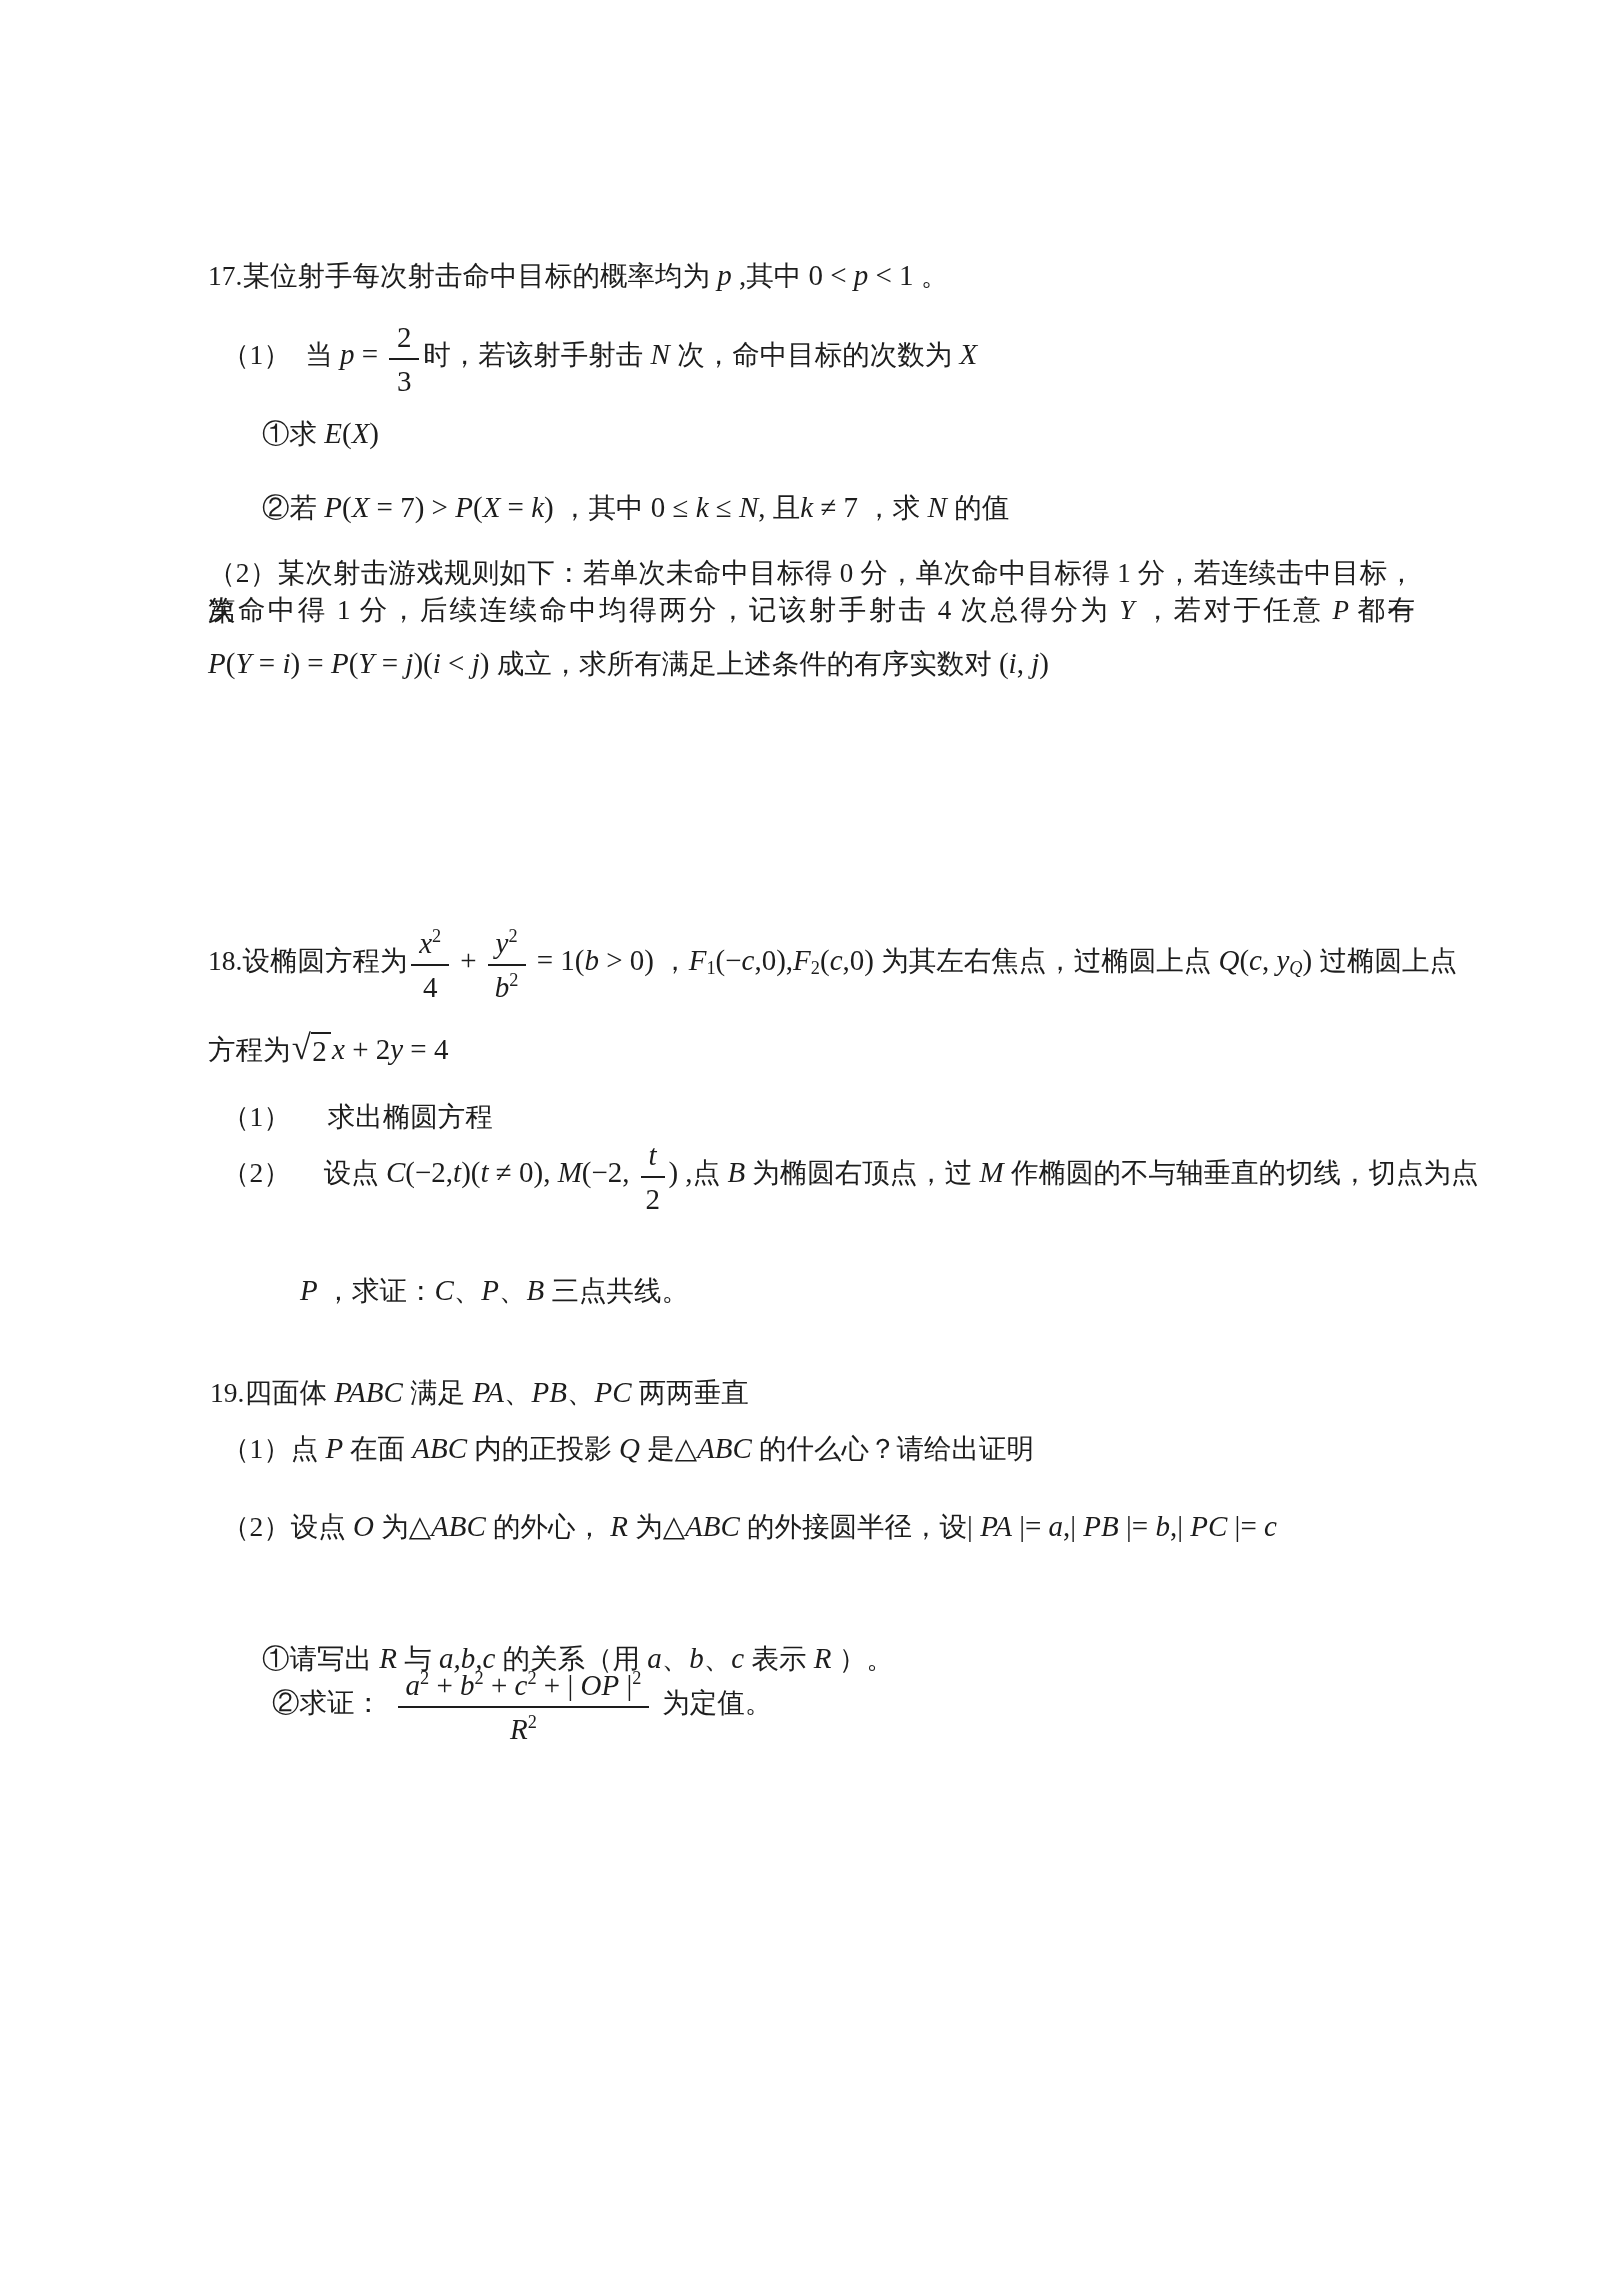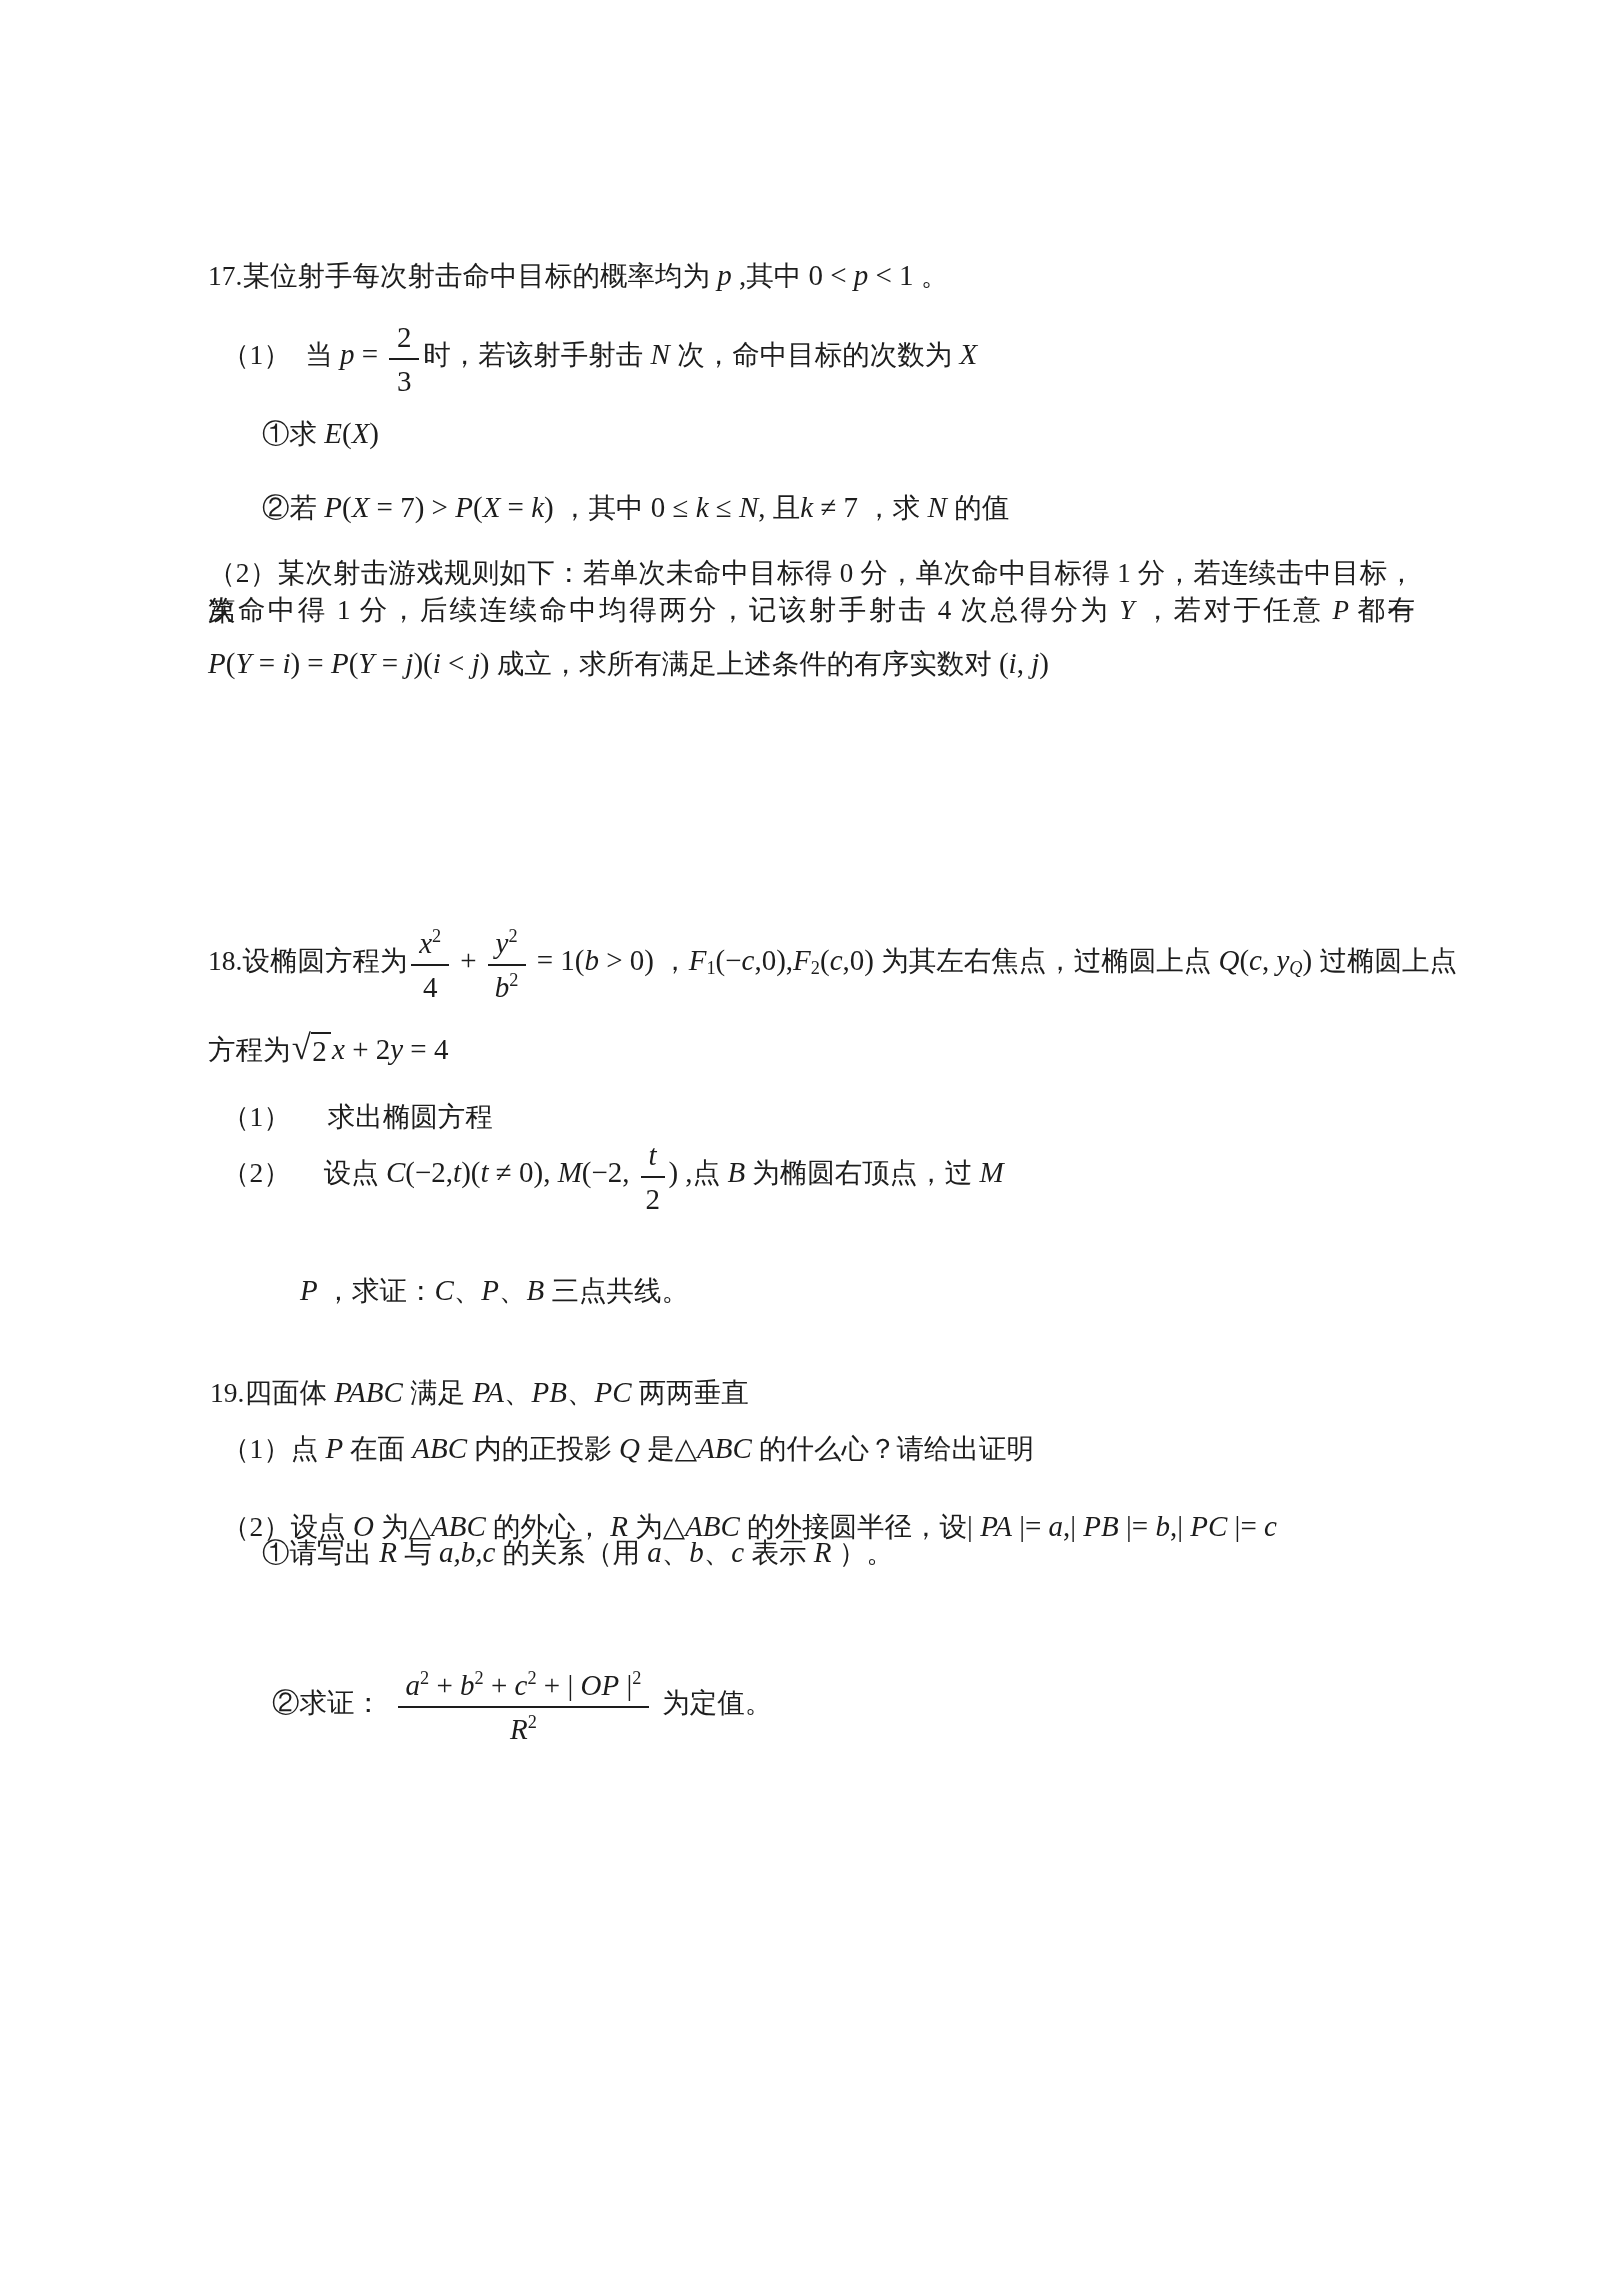--- a/index.html
+++ b/index.html
@@ -99,27 +99,28 @@
     <span class="it">t</span>
     <span class="rm"> ≠ 0), </span>
     <span class="it">M</span>
     <span class="rm">(−2, </span>
     <span class="frac"><span class="fnum"><span class="it">t</span></span><span class="fden"><span class="rm">2</span></span></span>
     <span class="rm">) ,</span>
     <span class="t">点</span>
     <span class="it"> B </span>
     <span class="t">为椭圆右顶点，过</span>
     <span class="it"> M </span>
+    <span class="t">作椭圆的不与轴垂直的切线，切点为点</span>
   </div>
 <div class="block" style="left:300px;top:1272px"><span class="it">P </span><span class="t">，求证：</span><span class="it">C</span><span class="t">、</span><span class="it">P</span><span class="t">、</span><span class="it">B </span><span class="t">三点共线。</span></div>
 
 <div class="block" style="left:210px;top:1374px"><span class="t">19.四面体</span><span class="it"> PABC </span><span class="t">满足</span><span class="it"> PA</span><span class="t">、</span><span class="it">PB</span><span class="t">、</span><span class="it">PC </span><span class="t">两两垂直</span></div>
 <div class="block" style="left:222px;top:1430px"><span class="t">（1）点</span><span class="it"> P </span><span class="t">在面</span><span class="it"> ABC </span><span class="t">内的正投影</span><span class="it"> Q </span><span class="t">是</span><span class="rm">△</span><span class="it">ABC </span><span class="t">的什么心？请给出证明</span></div>
 <div class="block" style="left:222px;top:1508px"><span class="t">（2）设点</span><span class="it"> O </span><span class="t">为</span><span class="rm">△</span><span class="it">ABC </span><span class="t">的外心，</span><span class="it"> R </span><span class="t">为</span><span class="rm">△</span><span class="it">ABC </span><span class="t">的外接圆半径，设</span><span class="rm">| </span><span class="it">PA</span><span class="rm"> |= </span><span class="it">a</span><span class="rm">,| </span><span class="it">PB</span><span class="rm"> |= </span><span class="it">b</span><span class="rm">,| </span><span class="it">PC</span><span class="rm"> |= </span><span class="it">c</span></div>
-<div class="block" style="left:262px;top:1534px"><span class="t">①请写出</span><span class="it"> R </span><span class="t">与</span><span class="it"> a,b,c </span><span class="t">的关系（用</span><span class="it"> a</span><span class="t">、</span><span class="it">b</span><span class="t">、</span><span class="it">c </span><span class="t">表示</span><span class="it"> R </span><span class="t">）。</span></div>
+<div class="block" style="left:262px;top:1640px"><span class="t">①请写出</span><span class="it"> R </span><span class="t">与</span><span class="it"> a,b,c </span><span class="t">的关系（用</span><span class="it"> a</span><span class="t">、</span><span class="it">b</span><span class="t">、</span><span class="it">c </span><span class="t">表示</span><span class="it"> R </span><span class="t">）。</span></div>
 <div class="block flexline" style="left:272px;top:1661px">
     <span class="t">②求证：</span>
     <span class="sp" style="width: 11.8px;"></span>
     <span class="frac"><span class="fnum"><span class="it">a</span><span class="sup rm">2</span><span class="rm"> + </span><span class="it">b</span><span class="sup rm">2</span><span class="rm"> + </span><span class="it">c</span><span class="sup rm">2</span><span class="rm"> + | </span><span class="it">OP</span><span class="rm"> |</span><span class="sup rm">2</span></span><span class="fden"><span class="it">R</span><span class="sup rm">2</span></span></span>
     <span class="sp" style="width: 9.2px;"></span>
     <span class="t">为定值。</span>
   </div>
 
 
 </body></html>

